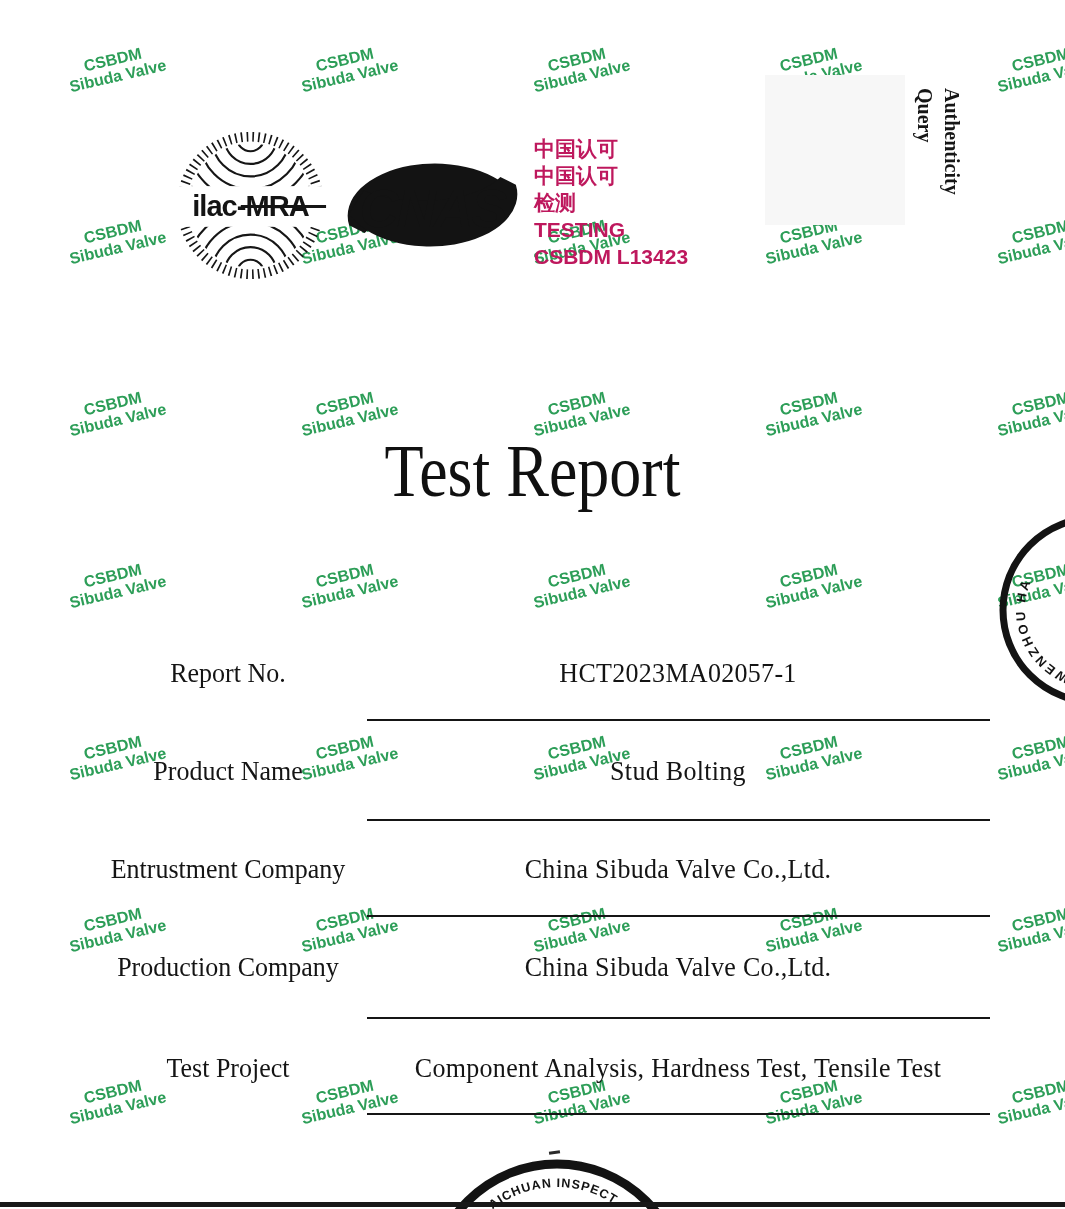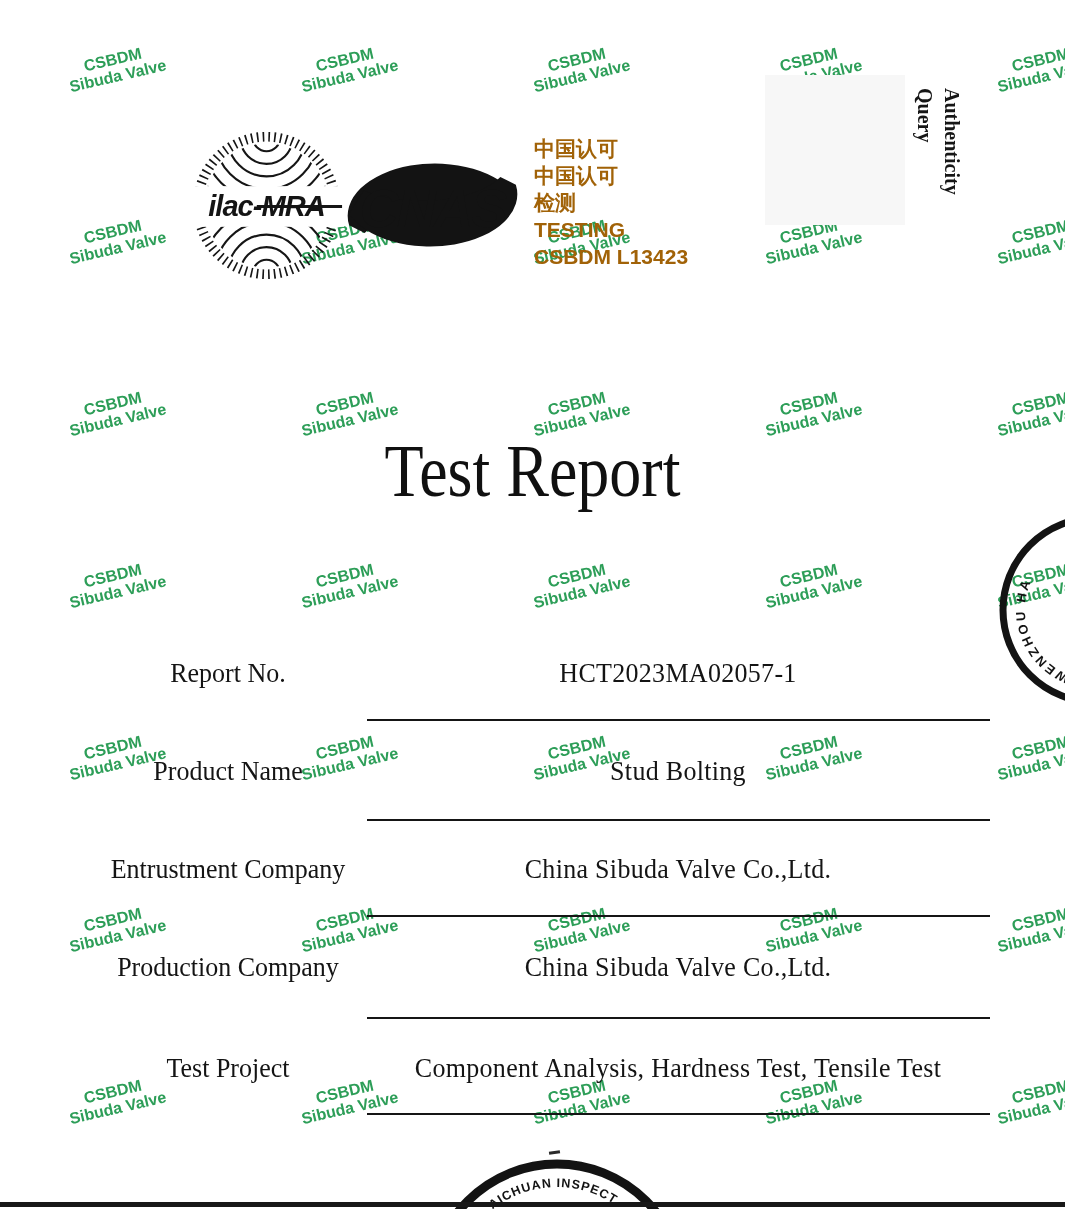--- a/index.html
+++ b/index.html
@@ -13,21 +13,21 @@
   .wm{
     position:absolute;width:96px;text-align:center;white-space:nowrap;
     font-family:"Liberation Sans",sans-serif;font-weight:600;font-size:16px;
     line-height:17px;transform:rotate(-13deg);transform-origin:left top;
     pointer-events:none;
   }
   
   .accr{
     left:534px;top:135px;width:180px;
     font-family:"Liberation Sans",sans-serif;font-weight:bold;
-    font-size:21px;line-height:27px;color:#a16207;
+    font-size:21px;line-height:27px;color:#be185d;
   }
   
   .auth{
     left:965px;top:88px;width:132px;
     transform:rotate(90deg);transform-origin:left top;
     font-family:"Liberation Serif",serif;font-weight:bold;
     font-size:20px;line-height:27px;color:#161616;white-space:nowrap;
   }
   .qr-ghost{left:765px;top:75px;width:140px;height:150px;background:#f7f7f7;}
   
@@ -191,21 +191,21 @@
       <div class="wm" style="left: 760px; top: 1094px; color: rgb(45, 158, 88);">
         <div>CSBDM</div>
         <div>Sibuda Valve</div>
       </div>
       <div class="wm" style="left: 992px; top: 1094px; color: rgb(45, 158, 88);">
         <div>CSBDM</div>
         <div>Sibuda Valve</div>
       </div>
     </div>
 
-  <div class="abs" style="left:189px;top:128px;width:155px;height:155px;font-style:italic;">
+  <div class="abs" style="left:173px;top:128px;width:155px;height:155px;">
     <svg width="155" height="155" viewBox="0 0 160 160">
       <defs>
         <clipPath id="ilacClip">
             <circle cx="80" cy="80" r="64"></circle>
           </clipPath>
       </defs>
 
       <circle cx="80" cy="80" r="71" fill="none" stroke="#161616" stroke-width="10" stroke-dasharray="1.7 4.3"></circle>
 
       <g clip-path="url(#ilacClip)" fill="none" stroke="#161616" stroke-width="2.2">

